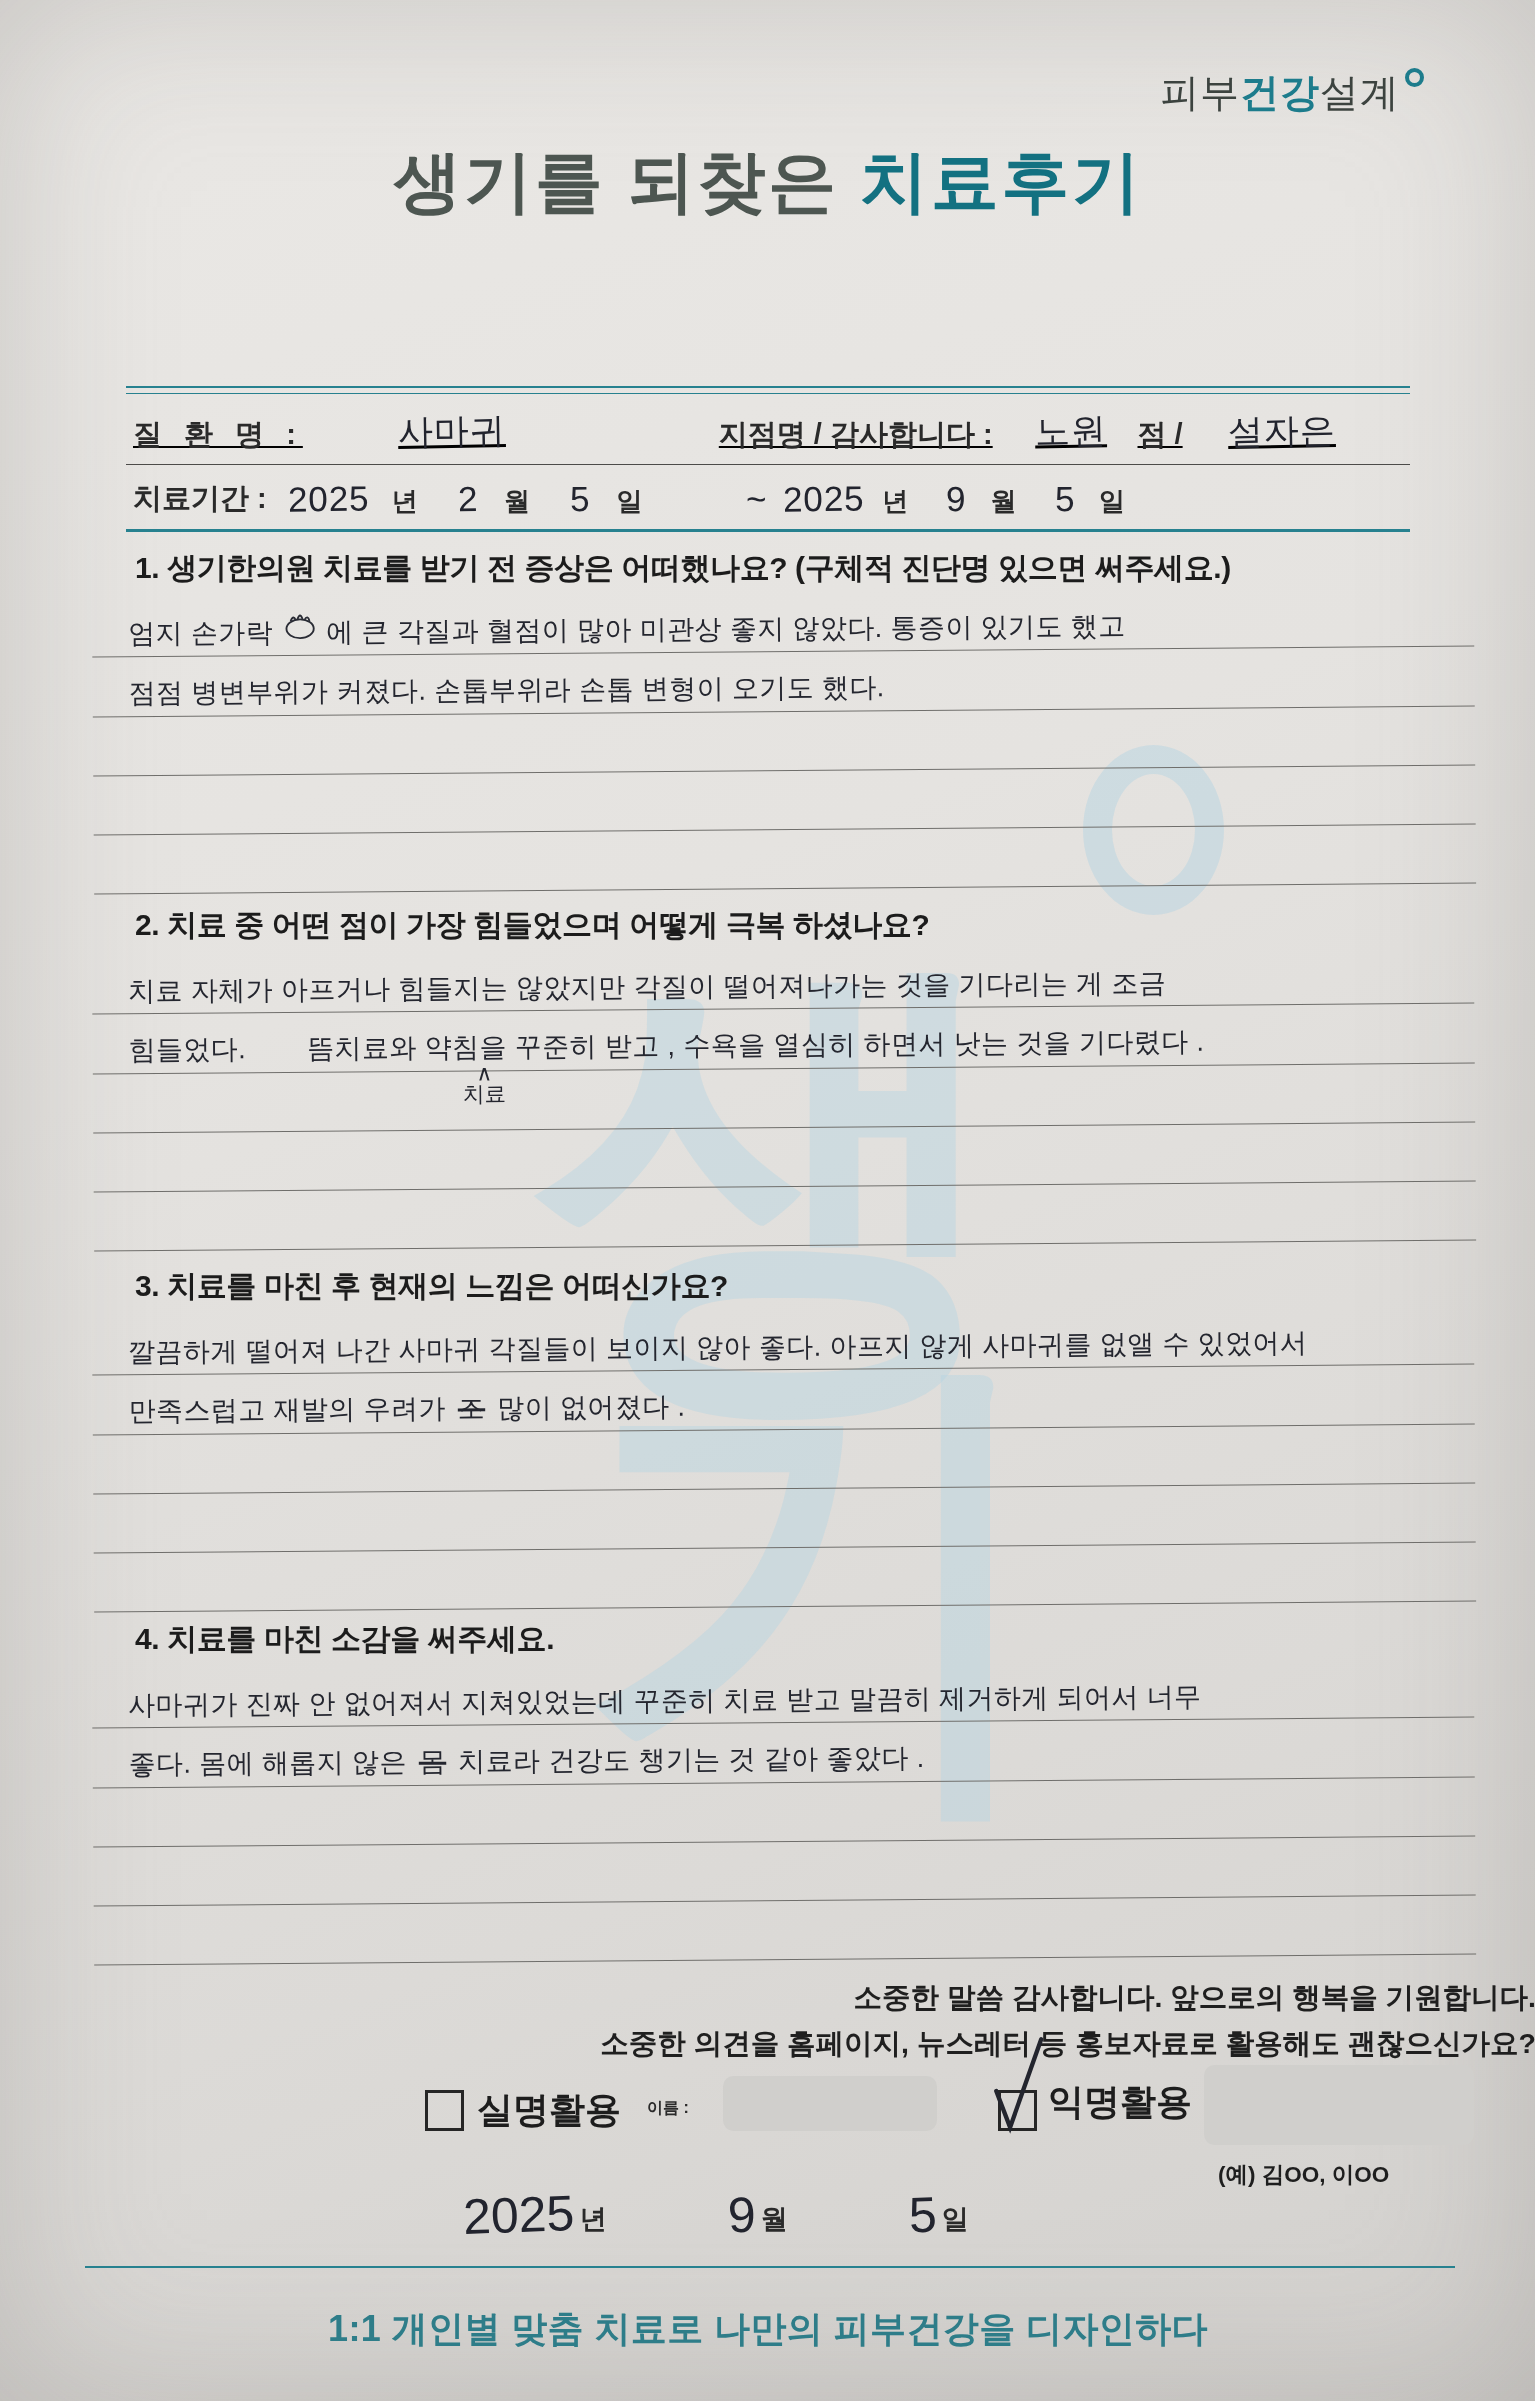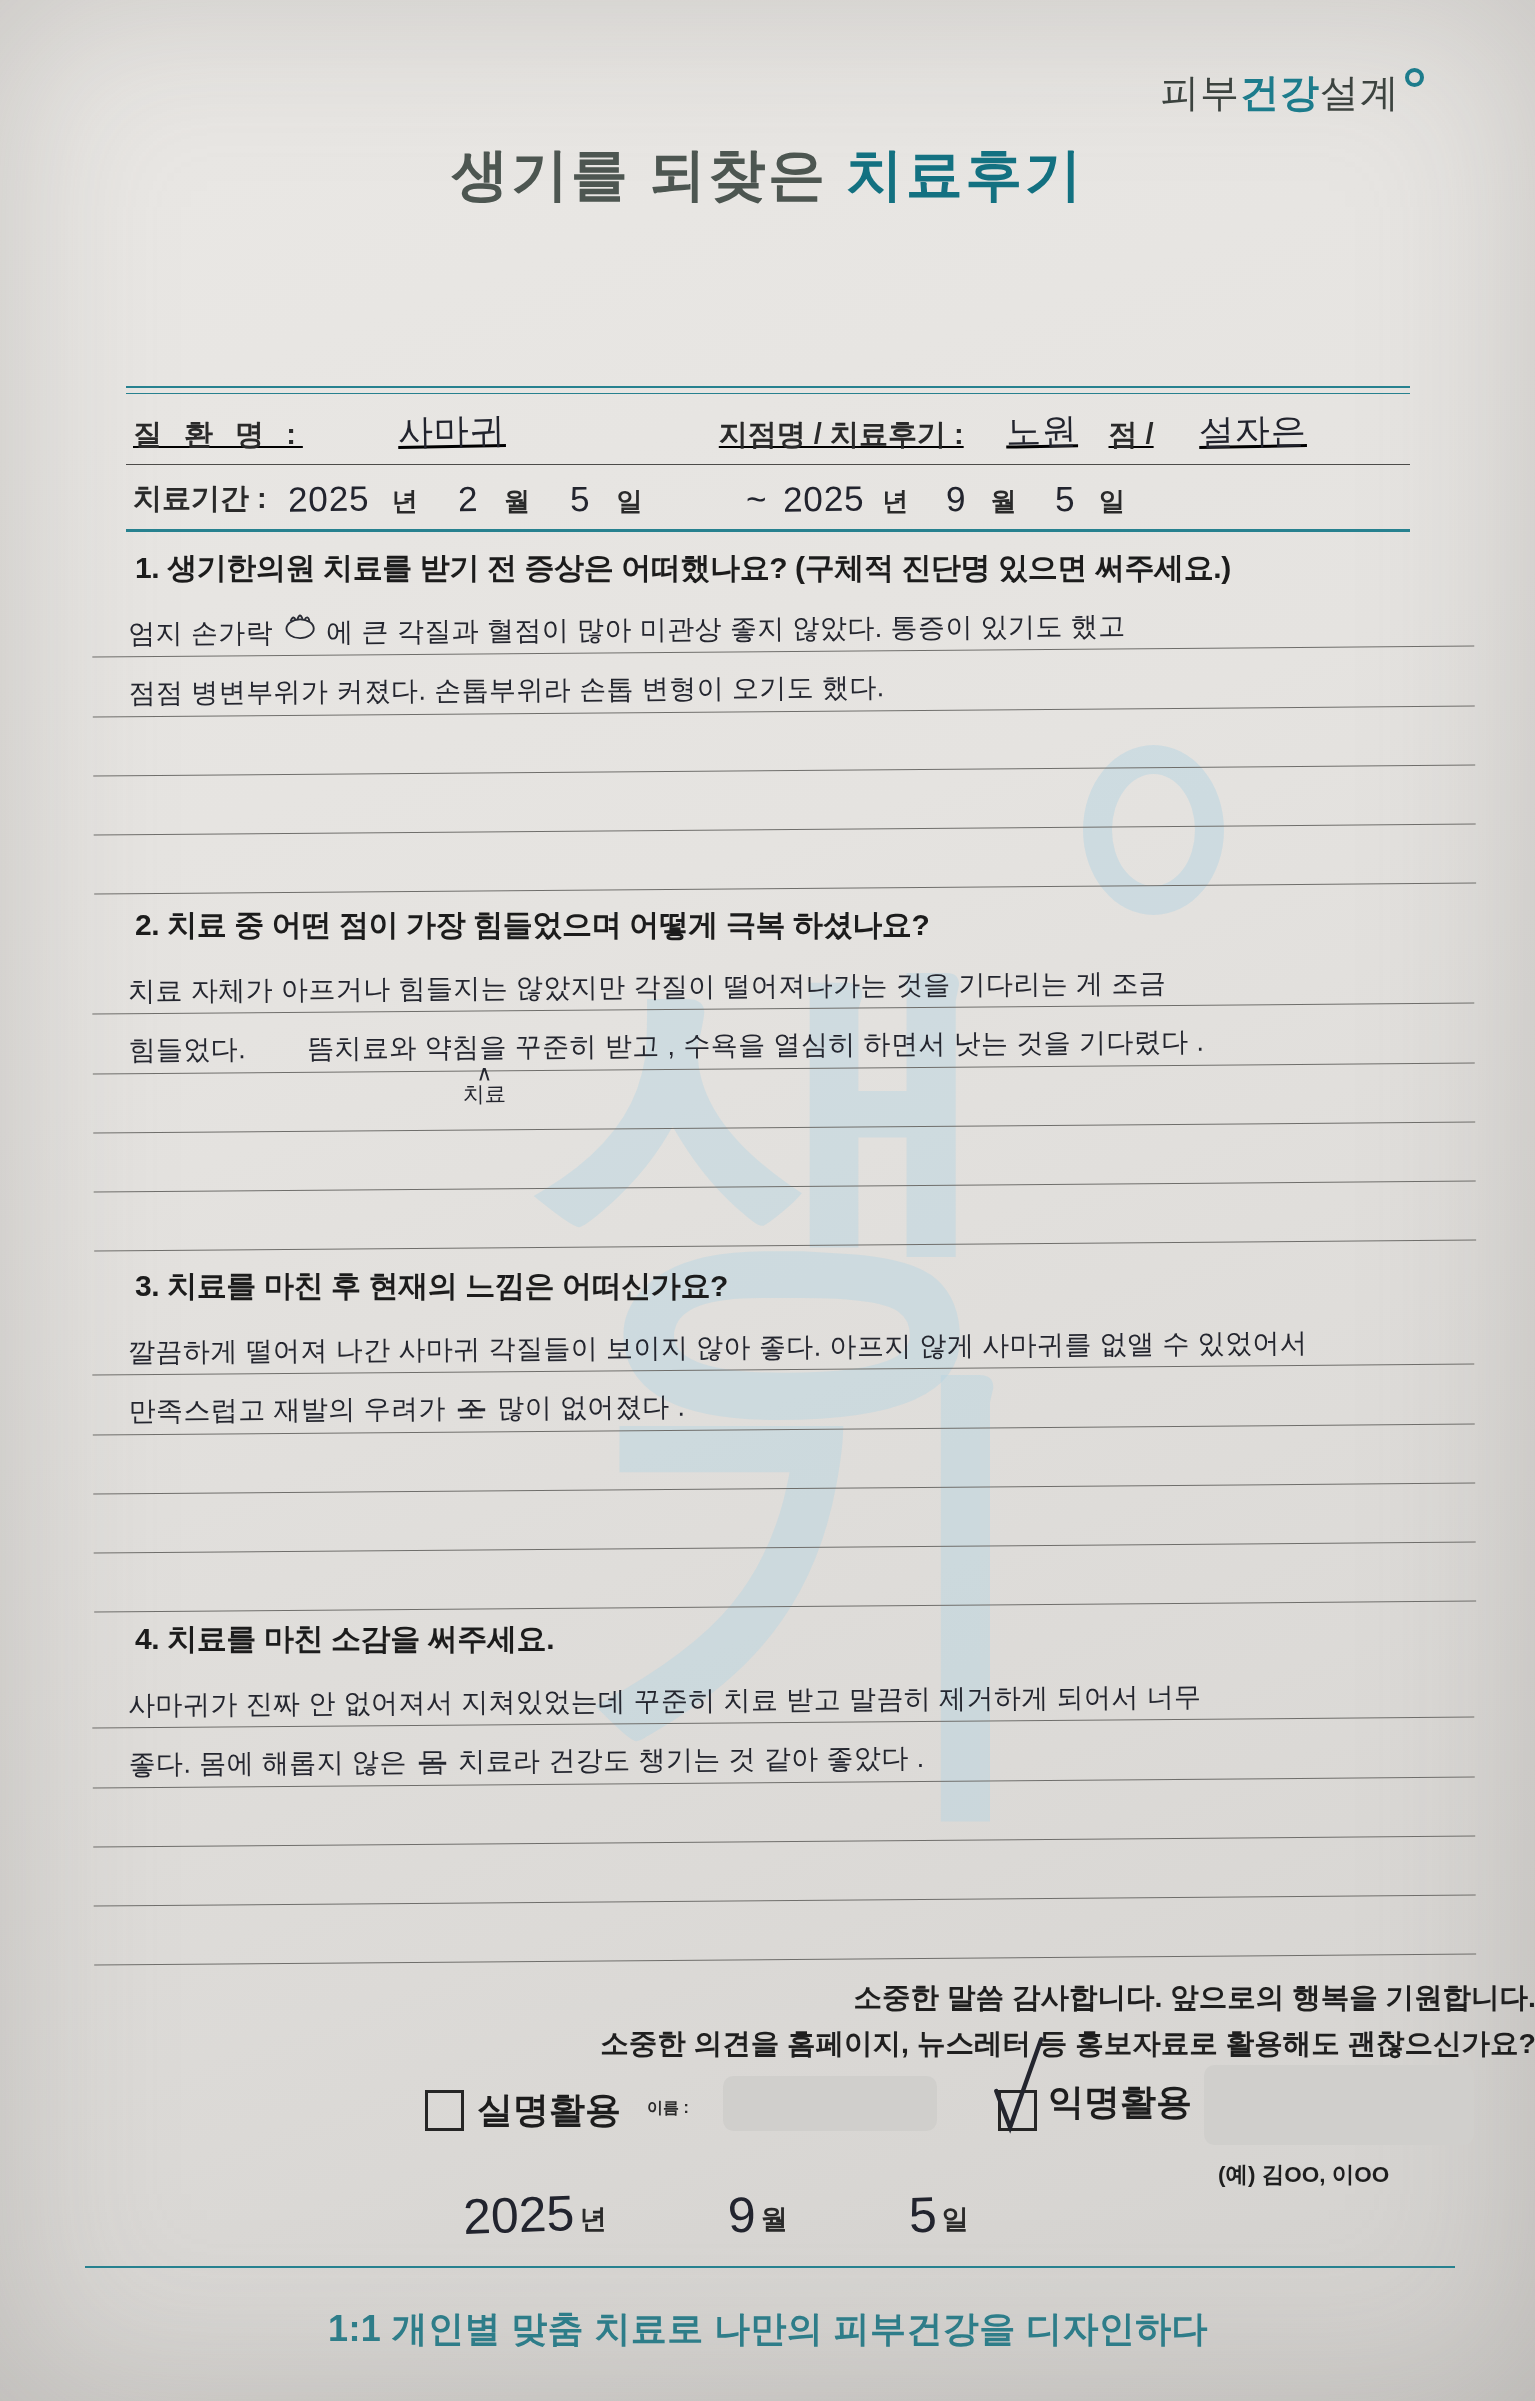--- a/index.html
+++ b/index.html
@@ -19,21 +19,21 @@
   .wm-char{position:absolute;font-weight:800;color:rgba(178,211,226,.42);line-height:1;}
   .wm-1{left:536px;top:934px;font-size:484px;}
   .wm-2{left:575px;top:1336px;font-size:484px;}
   .wm-ring{position:absolute;left:1083px;top:745px;width:83px;height:112px;border:29px solid rgba(178,211,226,.45);border-radius:50%;}
   
   .logo{position:absolute;top:66px;right:112px;font-size:39px;color:#3c433f;letter-spacing:0.9px;display:flex;align-items:flex-start;}
   .logo .accent{color:#1d7c8c;font-weight:800;}
   .logo .plain{font-weight:500;}
   .logo .deg{width:11.2px;height:11.2px;border:4.3px solid #1d7c8c;border-radius:50%;display:inline-block;margin:1.7px 0 0 5.2px;}
   
-  .title{position:absolute;top:137px;left:0;width:100%;text-align:center;font-size:57px;font-weight:800;color:#4d5651;letter-spacing:2.6px;margin:0;}
+  .title{position:absolute;top:137px;left:0;width:100%;text-align:center;font-size:68px;font-weight:800;color:#4d5651;letter-spacing:2.6px;margin:0;}
   .title .accent{color:#137181;}
   .subtitle{position:absolute;top:304px;left:0;width:100%;text-align:center;font-size:32px;font-weight:700;color:#242424;}
   
   .info-table{position:absolute;top:386px;left:126px;right:126px;}
   .teal-top{height:5.2px;border-top:2.6px solid #27818f;border-bottom:1.7px solid #27818f;}
   .itr1{display:flex;align-items:center;padding:14px 3.5px 8.6px 7px;border-bottom:1.7px solid #4c4b49;text-decoration:underline;}
   .itr2{display:flex;align-items:flex-end;padding:14px 3.5px 10.4px 7px;border-bottom:3.5px solid #27818f;}
   .flabel{font-size:29px;font-weight:700;color:#2a2a2a;}
   .sp6{letter-spacing:7px;}
   .hw{font-size:28px;color:#22242e;letter-spacing:0.9px;transform:rotate(-1deg);display:inline-block;}
@@ -94,21 +94,21 @@
   <h1 class="title z"><span>생기를 되찾은 </span><span class="accent">치료후기</span></h1>
 
   <div class="info-table z">
     <div class="teal-top"></div>
     <div class="itr1">
       <div class="cell-l">
         <span class="flabel sp6">질 환 명 :</span>
         <span class="hw hw-big" style="margin-left:95px;">사마귀</span>
       </div>
       <div class="cell-r">
-        <span class="flabel">지점명 / 치료후기 :</span>
+        <span class="flabel">지점명 / 감사합니다 :</span>
         <span class="hw hw-big" style="margin-left:42px;">노원</span>
         <span class="flabel" style="margin-left:31px;">점 /</span>
         <span class="hw hw-big" style="margin-left:45px;">설자은</span>
       </div>
     </div>
     <div class="itr2">
       <span class="flabel">치료기간 :</span>
       <span class="hw hw-big" style="margin-left:21px;">2025</span>
       <span class="unit" style="margin-left:22.5px;">년</span>
       <span class="hw hw-big" style="margin-left:40px;">2</span>

